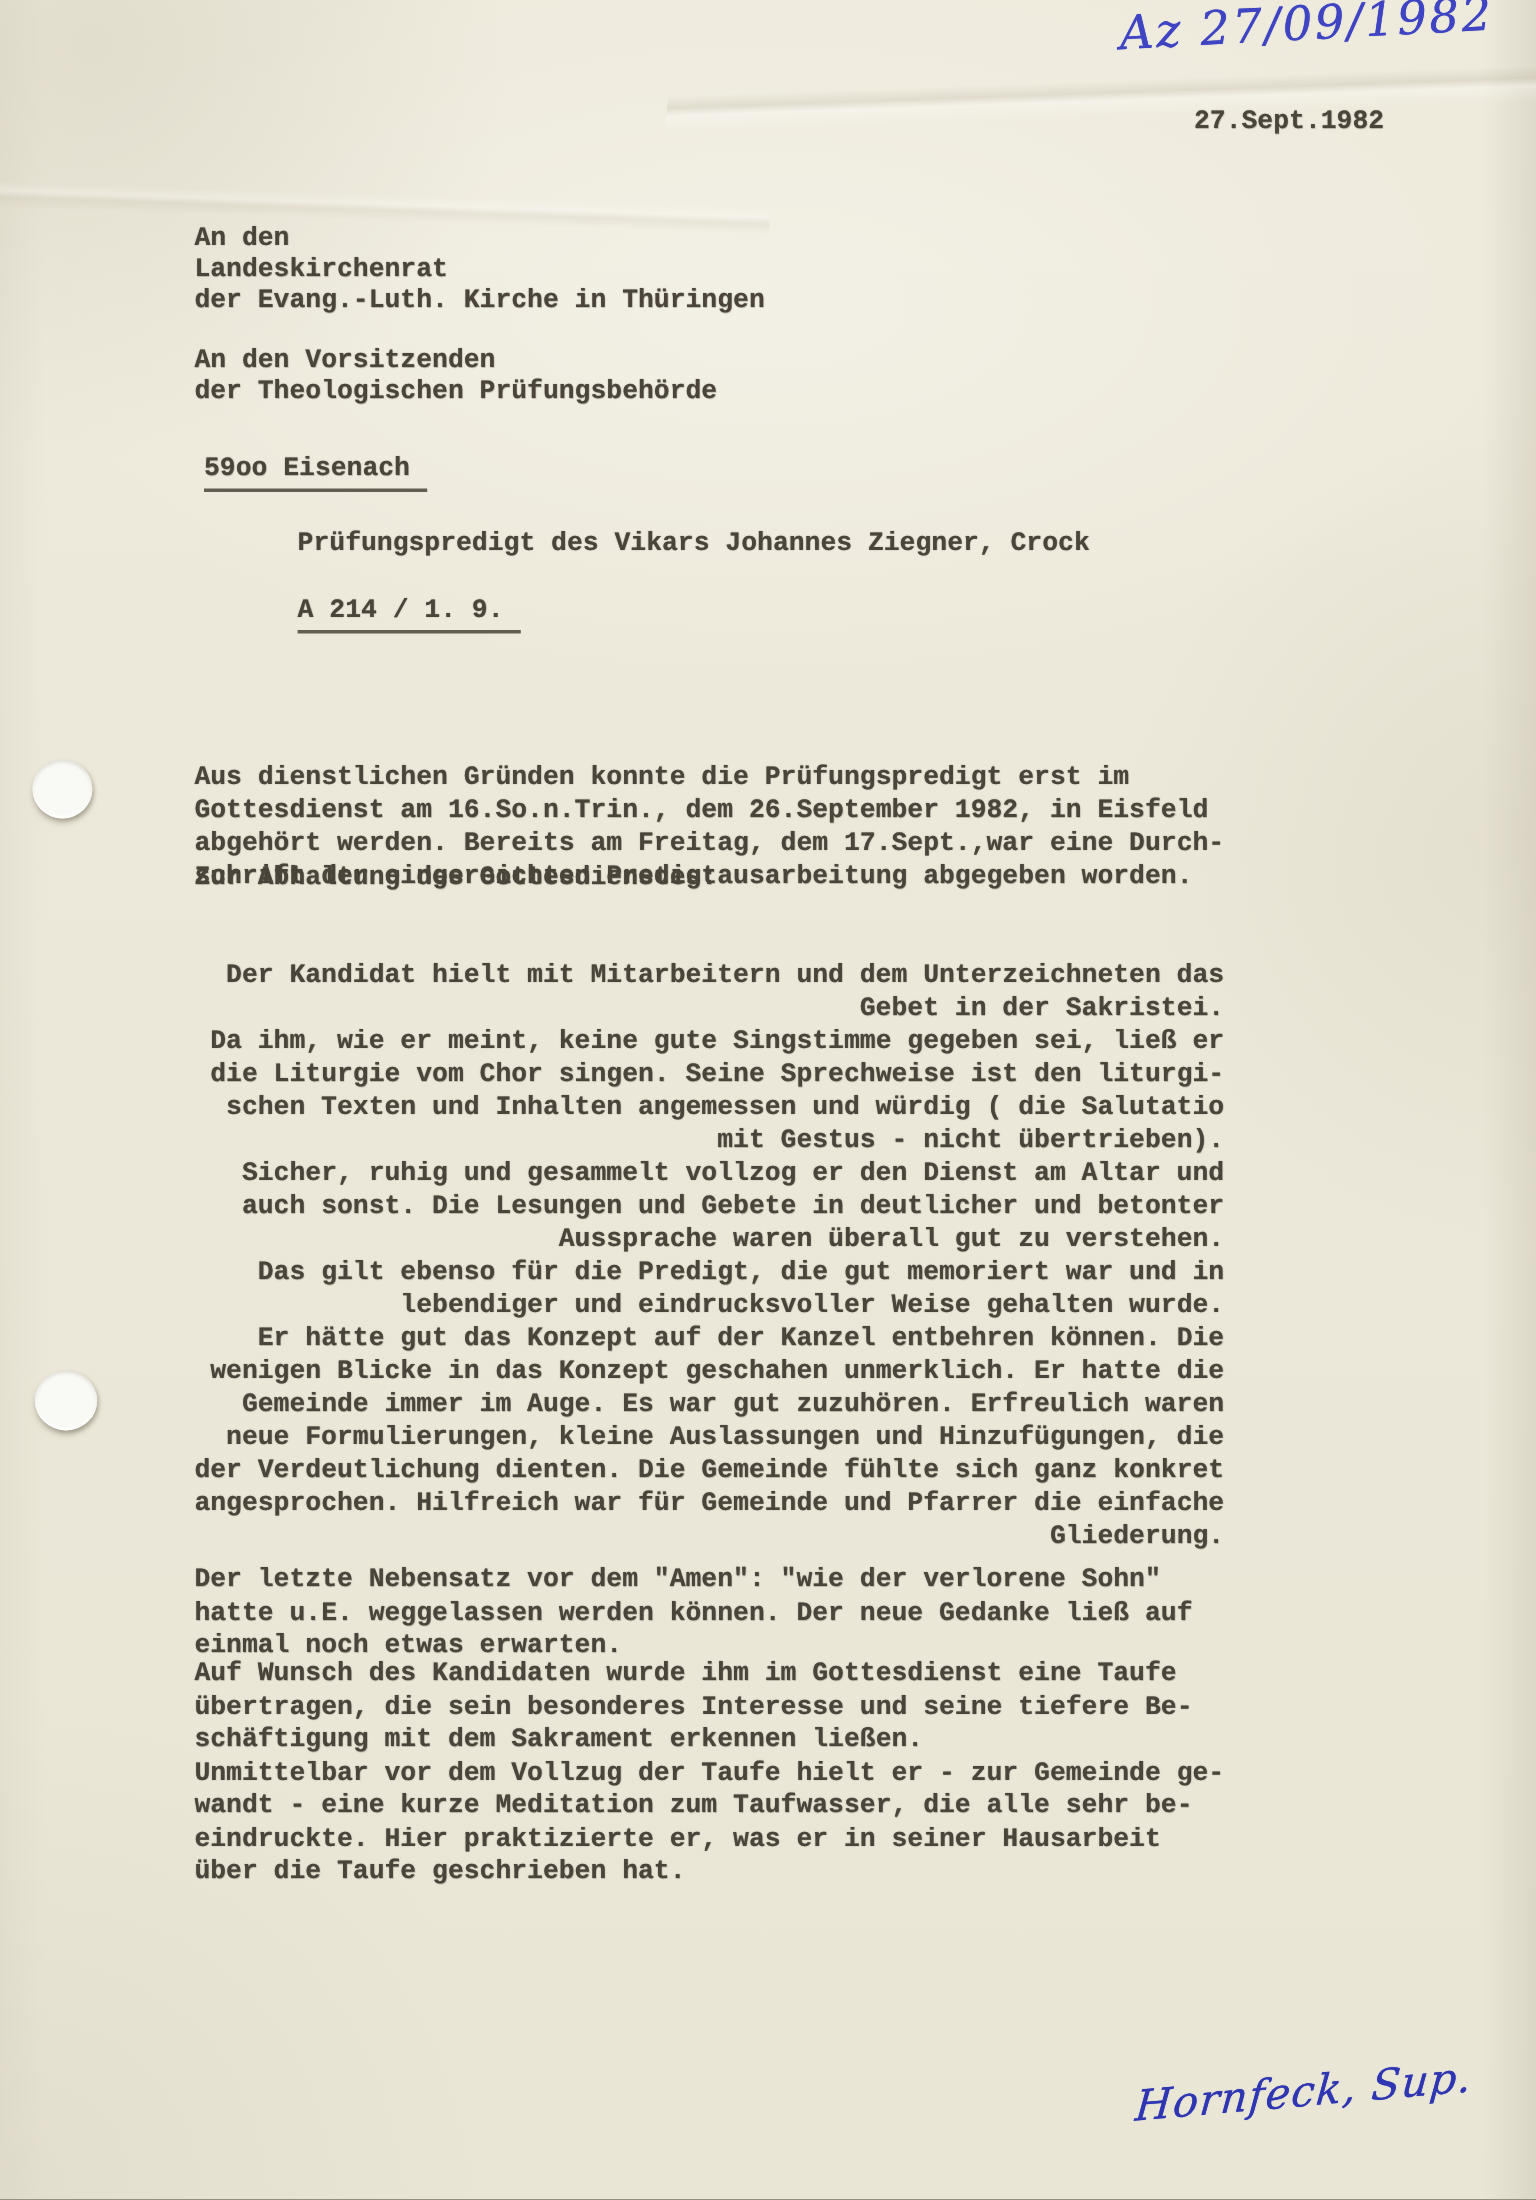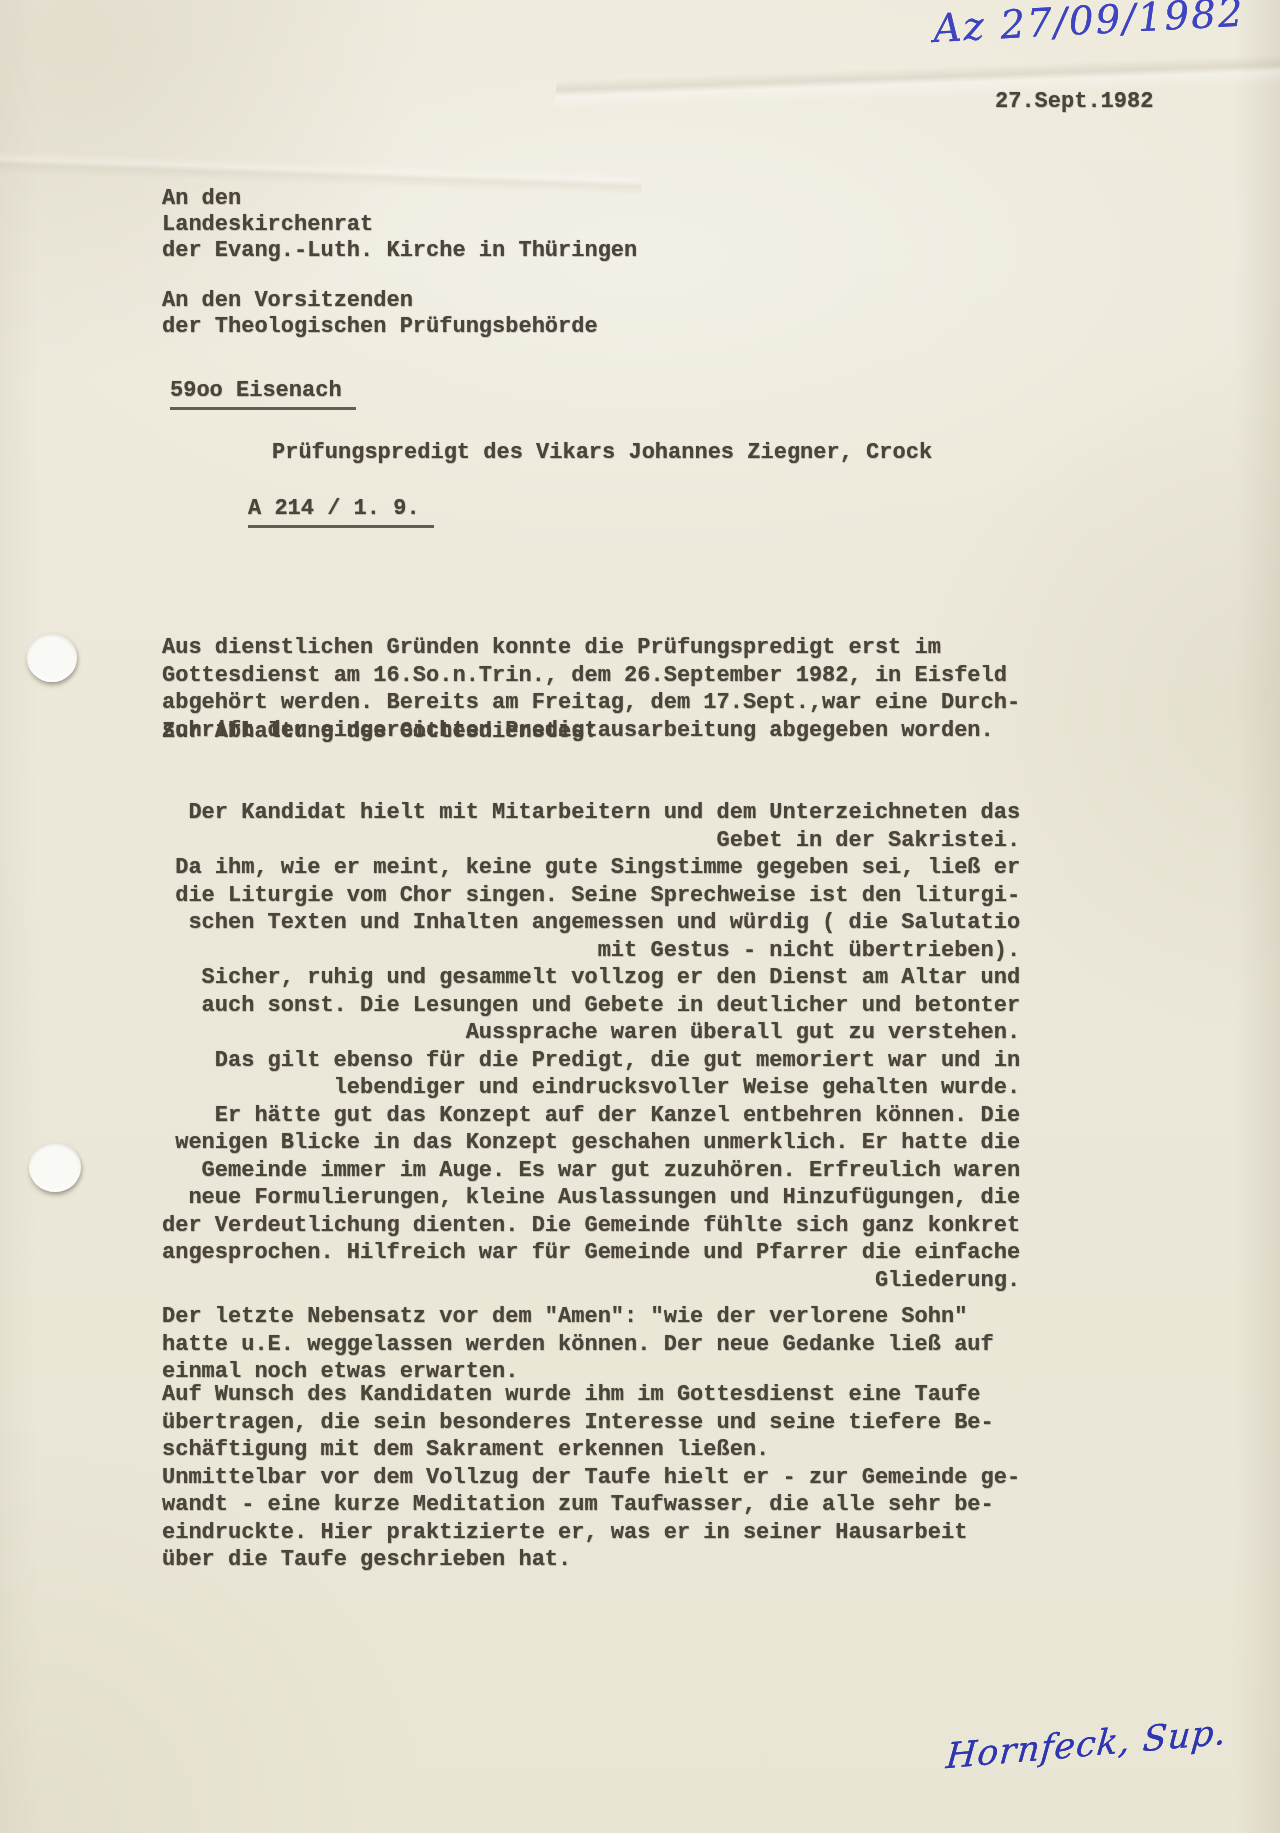--- a/index.html
+++ b/index.html
@@ -104,21 +104,21 @@
 
   <div class="tw addr" style="left:162px; top:288px;">An den Vorsitzenden
 der Theologischen Prüfungsbehörde</div>
 
   <div class="tw addr" style="left:162px; top:186px;">An den
 Landeskirchenrat
 der Evang.-Luth. Kirche in Thüringen</div>
 
   <div class="tw" style="left:170px; top:377px;"><span class="underlined pad">59oo Eisenach</span></div>
 
-  <div class="tw" style="left:248px; top:439px;margin-left:24px;">Prüfungspredigt des Vikars Johannes Ziegner, Crock</div>
+  <div class="tw" style="left:248px; top:439px;">Prüfungspredigt des Vikars Johannes Ziegner, Crock</div>
 
   <div class="tw" style="left:248px; top:495px;"><span class="underlined pad">A 214 / 1. 9.</span></div>
 
   <div class="tw" style="left:162px; top:634px;">Aus dienstlichen Gründen konnte die Prüfungspredigt erst im
 Gottesdienst am 16.So.n.Trin., dem 26.September 1982, in Eisfeld
 abgehört werden. Bereits am Freitag, dem 17.Sept.,war eine Durch-
 schrift der eingereichten Predigtausarbeitung abgegeben worden.</div>
 
   <div class="tw" style="left:162px; top:718px;">Zur Abhaltung des Gottesdienstes:</div>
 

